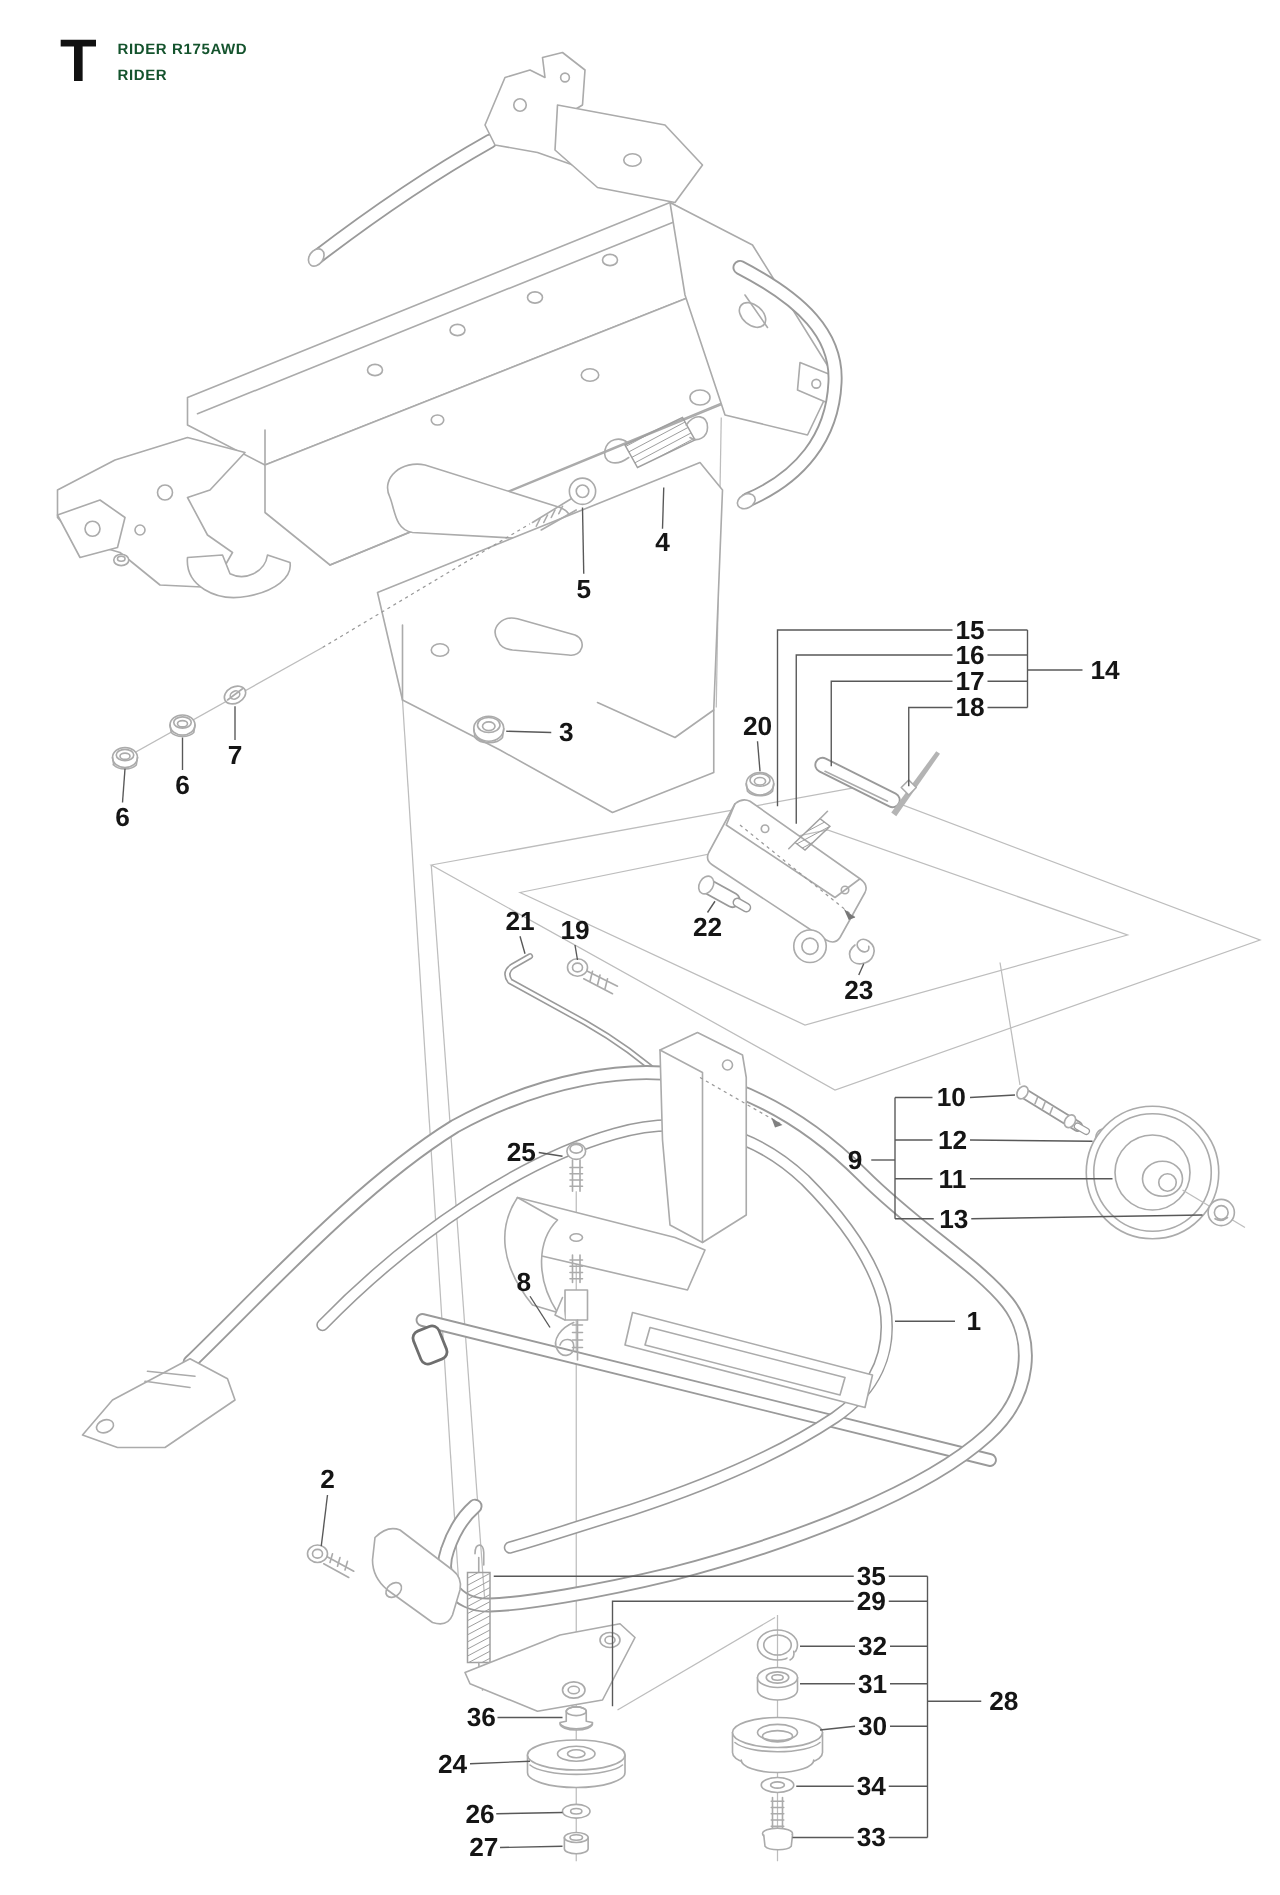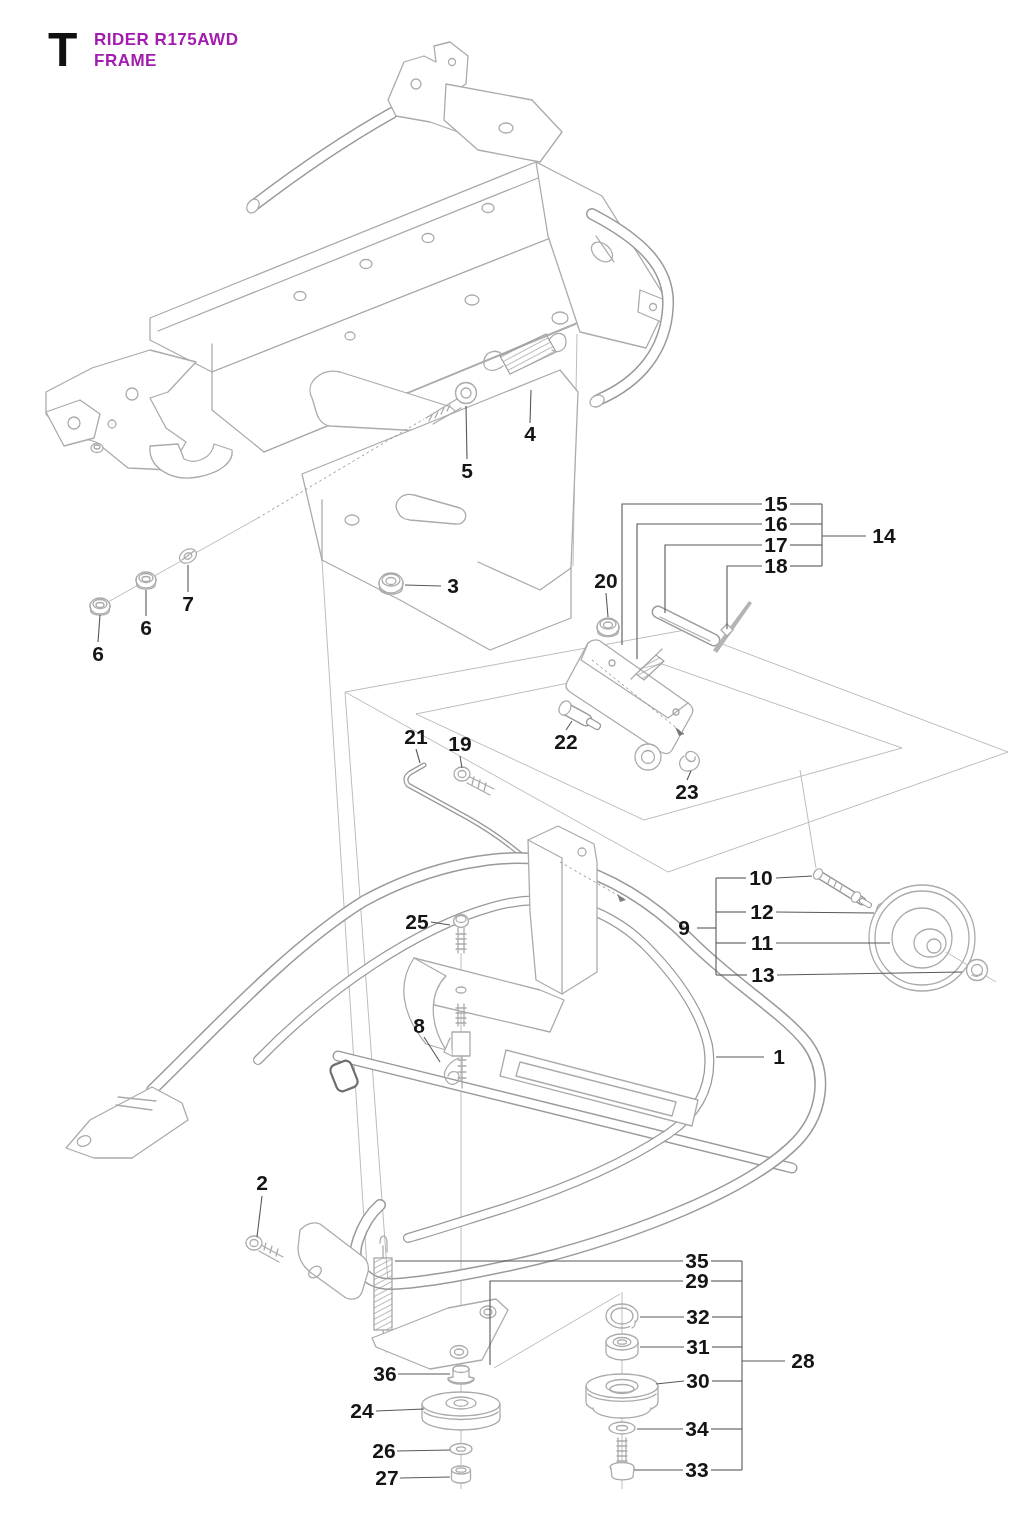--- a/index.html
+++ b/index.html
@@ -1,40 +1,40 @@
 <!DOCTYPE html>
 <html><head>
 <meta charset="utf-8">
 <style>
   html,body{margin:0;padding:0;background:#e8e8e8;}
   #page{position:relative;width:1024px;height:1516px;background:#ffffff;overflow:hidden;
         font-family:"Liberation Sans", sans-serif;}
   #hdr{position:absolute;left:0;top:0;z-index:5;}
   #tab-letter{position:absolute;left:48px;top:22px;font-size:48px;font-weight:bold;color:#111;}
-  #title-block{position:absolute;left:94px;top:29px;font-size:17px;font-weight:bold;color:#a21caf;
+  #title-block{position:absolute;left:94px;top:29px;font-size:12px;font-weight:bold;color:#14532d;
                line-height:21px;letter-spacing:.5px;white-space:nowrap;}
   svg{position:absolute;left:0;top:0;}
   .ln  {stroke:#ababab;fill:none;stroke-width:1.3;stroke-linecap:round;stroke-linejoin:round;}
   .lnf {stroke:#ababab;fill:#ffffff;stroke-width:1.3;stroke-linejoin:round;stroke-linecap:round;}
   .thin{stroke:#bdbdbd;fill:none;stroke-width:1;}
   .dash{stroke:#9a9a9a;fill:none;stroke-width:1;stroke-dasharray:2.5 3;}
   .tubeU{stroke:#9a9a9a;fill:none;stroke-linecap:round;stroke-linejoin:round;}
   .tubeI{stroke:#ffffff;fill:none;stroke-linecap:round;stroke-linejoin:round;}
   .leader{stroke:#585858;stroke-width:1.1;fill:none;}
   .co{font-family:"Liberation Sans",sans-serif;font-weight:bold;font-size:21px;fill:#151515;text-anchor:middle;}
 </style>
 </head>
 <body>
 
 <div id="page">
   <div id="hdr">
     <div id="tab-letter">T</div>
     <div id="title-block">
       <div>RIDER R175AWD</div>
-      <div>FRAME</div>
+      <div>RIDER</div>
     </div>
   </div>
 
   <svg id="diagram" width="1024" height="1516" viewBox="0 0 1024 1516">
     <defs>
       <pattern id="hx" patternUnits="userSpaceOnUse" width="5" height="5" patternTransform="rotate(62)">
         <path d="M0,0 L0,5" stroke="#9c9c9c" stroke-width="1.4"></path>
       </pattern>
     </defs>
 

